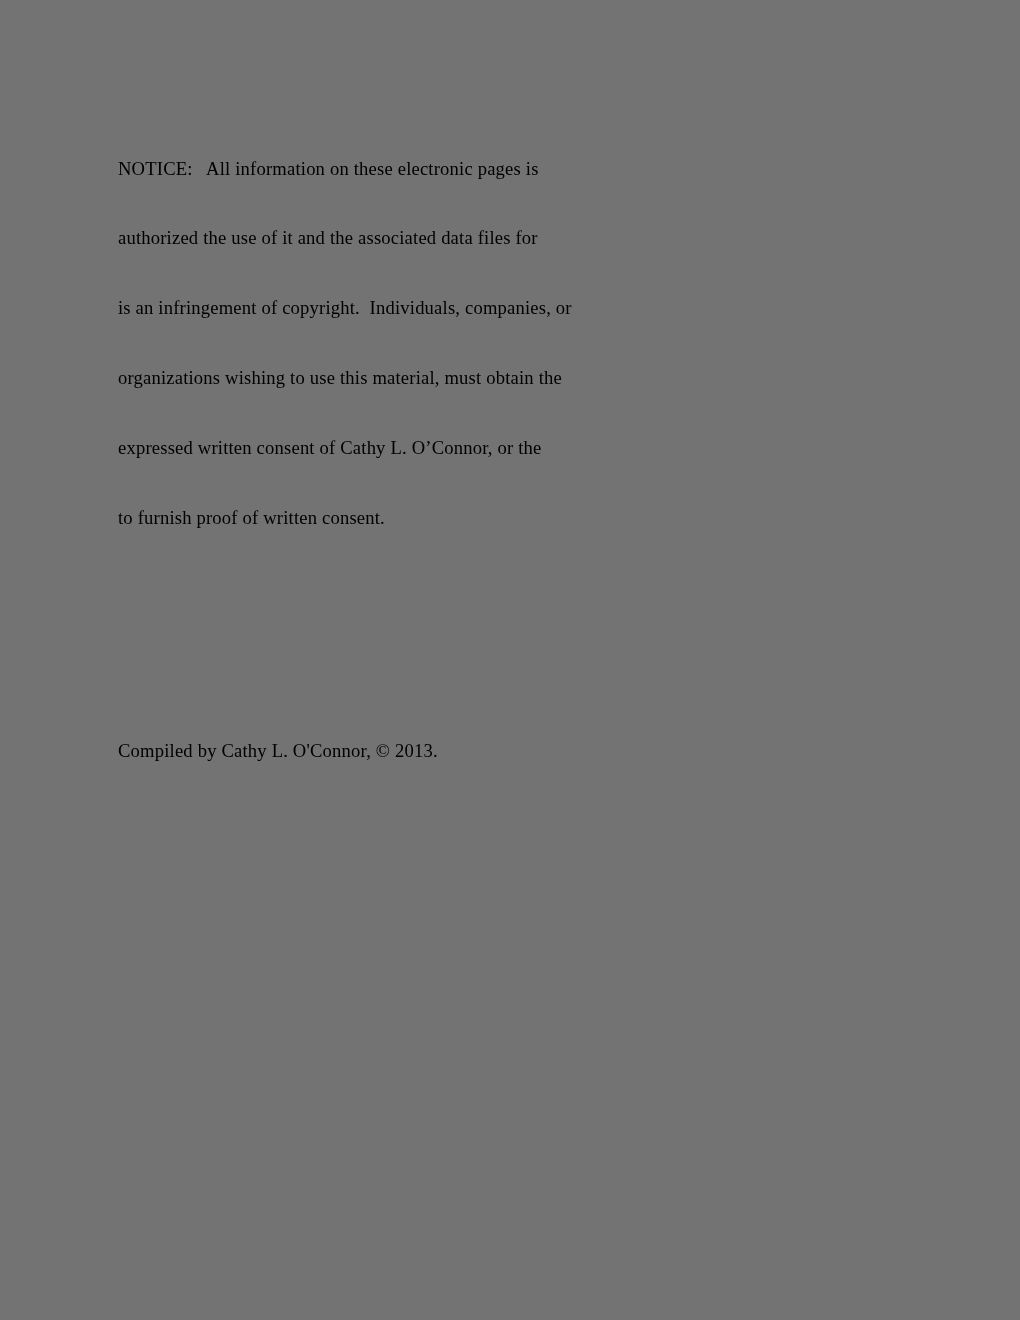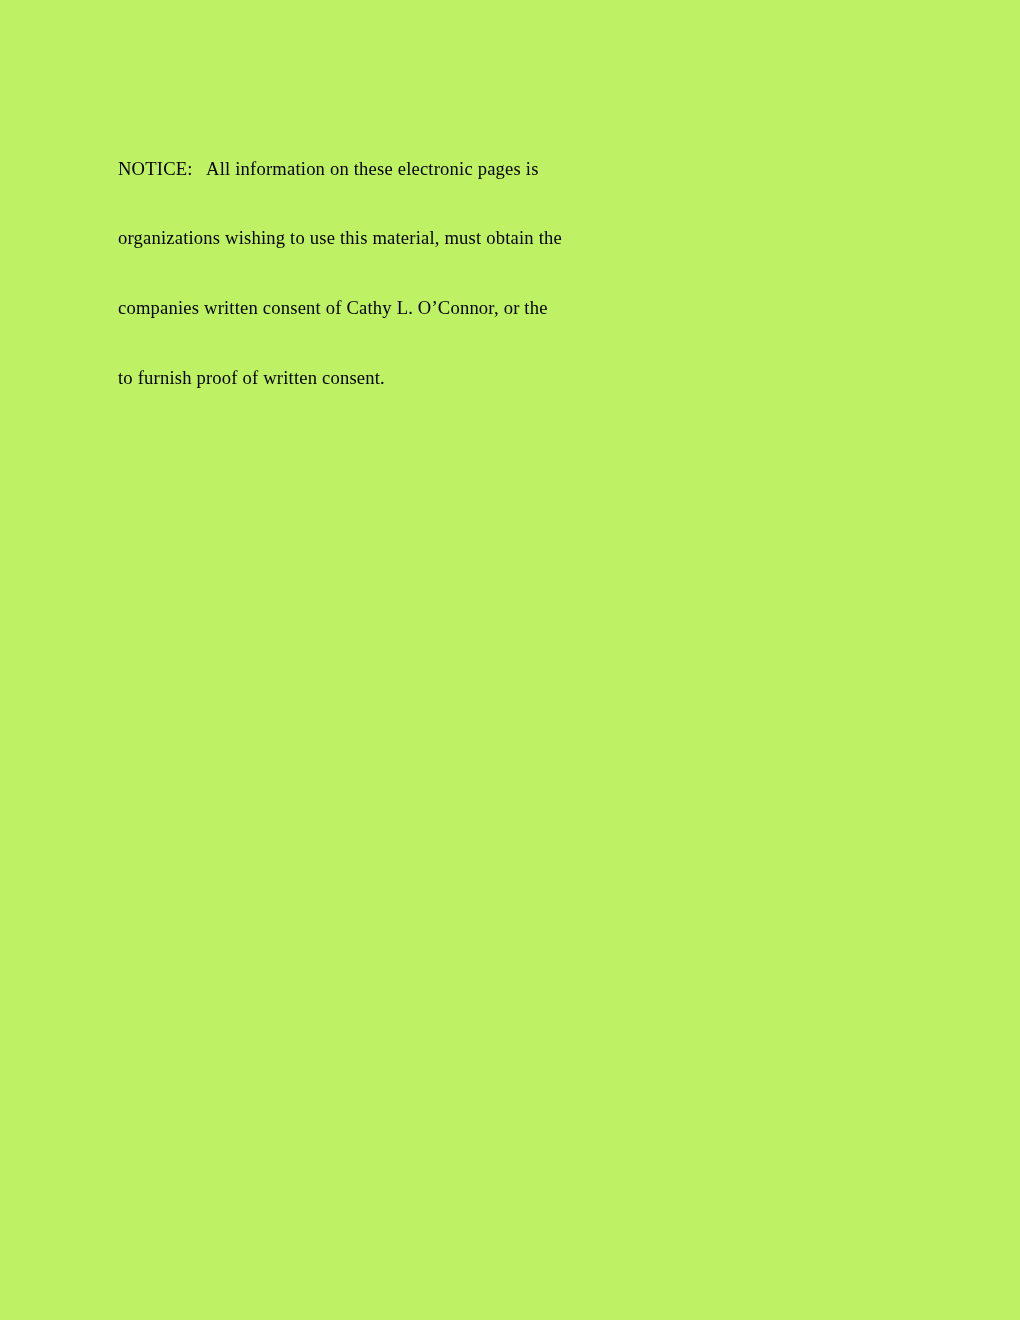--- a/index.html
+++ b/index.html
@@ -11,21 +11,21 @@
     width: 1020px;
     height: 1320px;
     font-family: "Liberation Serif", "DejaVu Serif", serif;
     color: #000000;
     -webkit-font-smoothing: antialiased;
   }
   .page {
     position: relative;
     width: 1020px;
     height: 1320px;
-    background: #bef264;
+    background: #737373;
     overflow: hidden;
   }
   .content {
     position: absolute;
     left: 118px;
     top: 110px;
     width: 820px;
   }
   .block {
     font-size: 18.6px;
@@ -43,31 +43,36 @@
   .gap-3 { height: 70px; }
 </style>
 </head>
 <body>
 
 <div class="page">
   <div class="content">
 
     <div class="block">
       <div class="line">NOTICE:   All information on these electronic pages is</div>
+      <div class="line">authorized the use of it and the associated data files for</div>
+      <div class="line">is an infringement of copyright.  Individuals, companies, or</div>
       <div class="line">organizations wishing to use this material, must obtain the</div>
-      <div class="line">companies written consent of Cathy L. O’Connor, or the</div>
+      <div class="line">expressed written consent of Cathy L. O’Connor, or the</div>
       <div class="line">to furnish proof of written consent.</div>
     </div>
 
     <div class="gap-3"></div>
     <div class="gap-1"></div>
 
 
     <div class="gap-1"></div>
 
+    <div class="block">
+      <div class="line">Compiled by Cathy L. O'Connor, © 2013.</div>
+    </div>
 
     <div class="gap-1"></div>
 
     <div class="block">
       
       
     </div>
 
   </div>
 </div>

